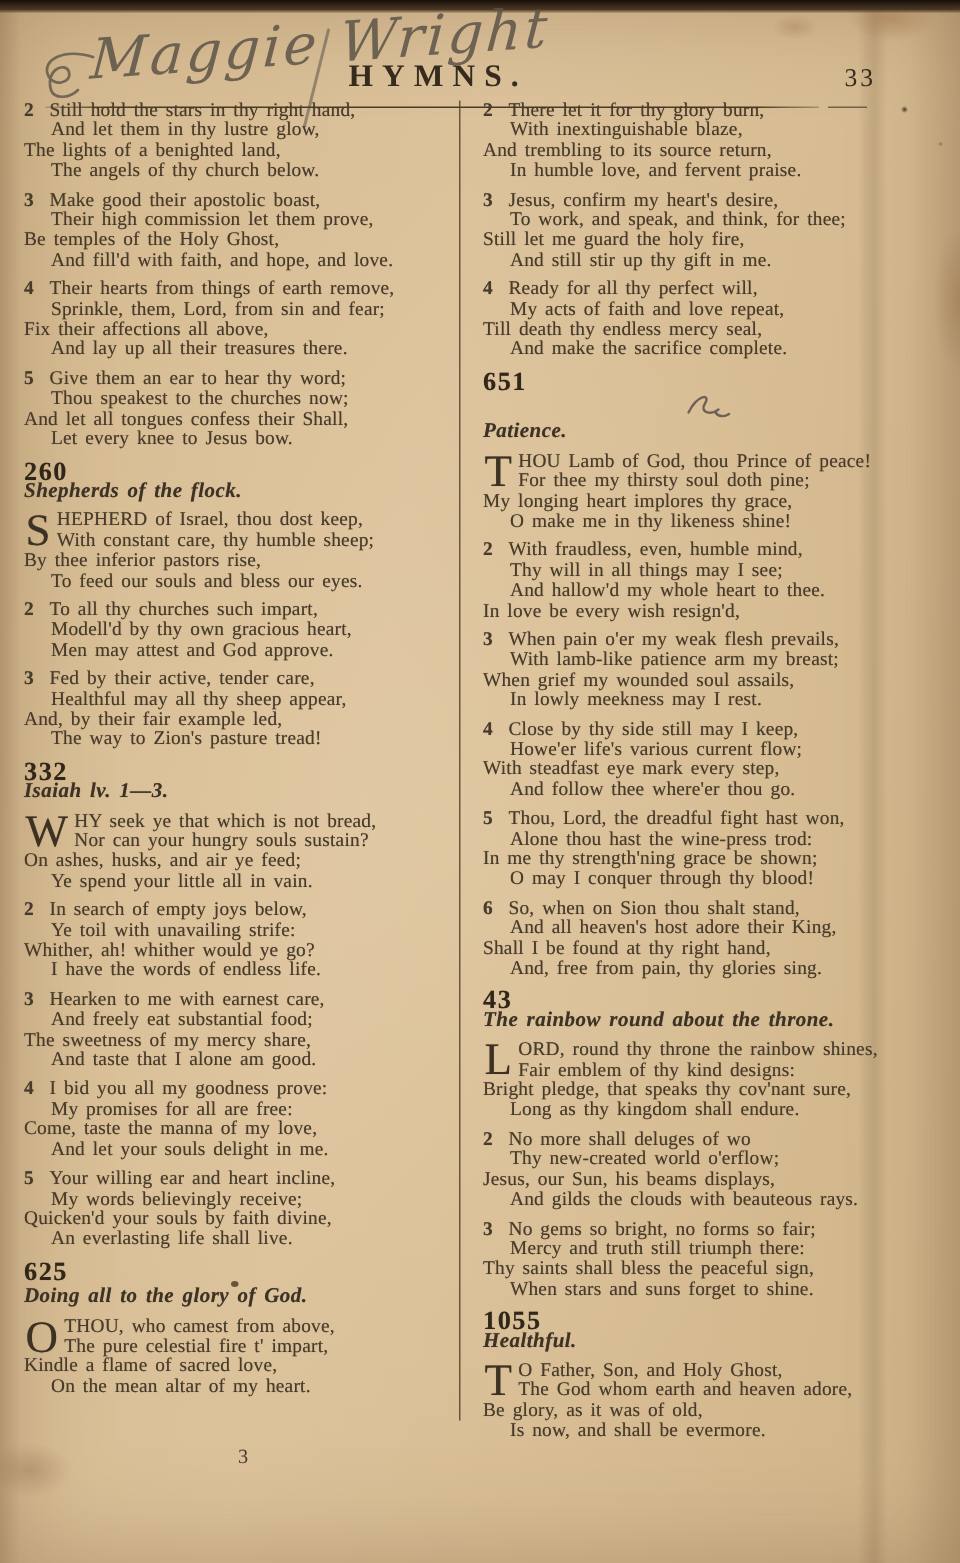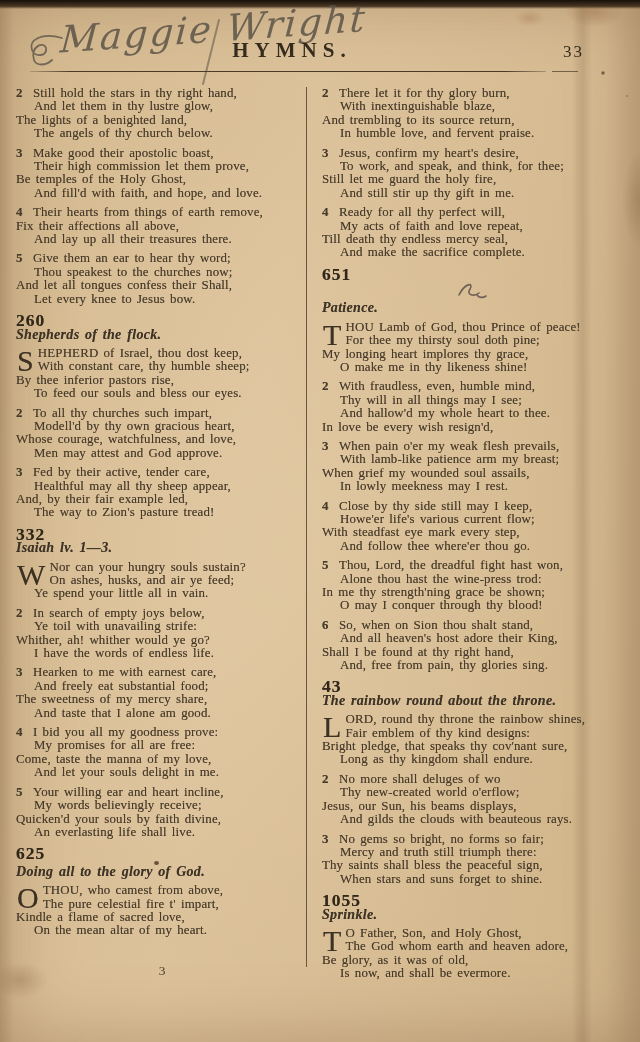--- a/index.html
+++ b/index.html
@@ -53,21 +53,21 @@
   }
   .header-rule{
     position:absolute;left:30px;top:71px;width:516px;height:1px;
     background:linear-gradient(to right, rgba(58,44,28,.2), #4a3a26 8%, #4a3a26 92%, rgba(58,44,28,.3));
   }
   .header-rule-dash{
     position:absolute;left:552px;top:71px;width:26px;height:1px;background:#4a3a26;opacity:.7;
   }
   
   .columns{
-    position:absolute;top:87px;left:16px;width:610px;height:888px;
+    position:absolute;top:67px;left:16px;width:610px;height:888px;
     display:flex;
     font-size:12.9px;line-height:13.4px;
     word-spacing:1.8px;letter-spacing:.15px;
     text-shadow:0 0 .5px rgba(70,55,35,.55);
   }
   .column{box-sizing:border-box;}
   .column.left{width:290px;padding-right:4px;}
   .divider{
     width:1px;height:880px;background:#55432c;opacity:.85;flex:none;
   }
@@ -124,20 +124,21 @@
           <div class="line indent">The angels of thy church below.</div>
         </div>
         <div class="stanza">
           <div class="line"><span class="vnum">3</span>Make good their apostolic boast,</div>
           <div class="line indent">Their high commission let them prove,</div>
           <div class="line">Be temples of the Holy Ghost,</div>
           <div class="line indent">And fill'd with faith, and hope, and love.</div>
         </div>
         <div class="stanza">
           <div class="line"><span class="vnum">4</span>Their hearts from things of earth remove,</div>
+          <div class="line indent">Sprinkle, them, Lord, from sin and fear;</div>
           <div class="line">Fix their affections all above,</div>
           <div class="line indent">And lay up all their treasures there.</div>
         </div>
         <div class="stanza">
           <div class="line"><span class="vnum">5</span>Give them an ear to hear thy word;</div>
           <div class="line indent">Thou speakest to the churches now;</div>
           <div class="line">And let all tongues confess their Shall,</div>
           <div class="line indent">Let every knee to Jesus bow.</div>
         </div>
         <div class="heading">
@@ -147,35 +148,35 @@
         <div class="stanza dc-stanza">
           <span class="dropcap">S</span>
           <div class="line">HEPHERD of Israel, thou dost keep,</div>
           <div class="line indent">With constant care, thy humble sheep;</div>
           <div class="line">By thee inferior pastors rise,</div>
           <div class="line indent">To feed our souls and bless our eyes.</div>
         </div>
         <div class="stanza">
           <div class="line"><span class="vnum">2</span>To all thy churches such impart,</div>
           <div class="line indent">Modell'd by thy own gracious heart,</div>
-          <div class="line">Whose courage, watchfulness, and love,</div>
           <div class="line indent">Men may attest and God approve.</div>
         </div>
         <div class="stanza">
           <div class="line"><span class="vnum">3</span>Fed by their active, tender care,</div>
           <div class="line indent">Healthful may all thy sheep appear,</div>
           <div class="line">And, by their fair example led,</div>
           <div class="line indent">The way to Zion's pasture tread!</div>
         </div>
         <div class="heading">
           <span class="hymn-number">332</span>
           <span class="hymn-title">Isaiah lv. 1—3.</span>
         </div>
         <div class="stanza dc-stanza">
           <span class="dropcap">W</span>
+          <div class="line">HY seek ye that which is not bread,</div>
           <div class="line indent">Nor can your hungry souls sustain?</div>
           <div class="line">On ashes, husks, and air ye feed;</div>
           <div class="line indent">Ye spend your little all in vain.</div>
         </div>
         <div class="stanza">
           <div class="line"><span class="vnum">2</span>In search of empty joys below,</div>
           <div class="line indent">Ye toil with unavailing strife:</div>
           <div class="line">Whither, ah! whither would ye go?</div>
           <div class="line indent">I have the words of endless life.</div>
         </div>
@@ -292,21 +293,21 @@
           <div class="line indent">And gilds the clouds with beauteous rays.</div>
         </div>
         <div class="stanza">
           <div class="line"><span class="vnum">3</span>No gems so bright, no forms so fair;</div>
           <div class="line indent">Mercy and truth still triumph there:</div>
           <div class="line">Thy saints shall bless the peaceful sign,</div>
           <div class="line indent">When stars and suns forget to shine.</div>
         </div>
         <div class="heading">
           <span class="hymn-number">1055</span>
-          <span class="hymn-title">Sprinkle.</span>
+          <span class="hymn-title">Healthful.</span>
         </div>
         <div class="stanza dc-stanza">
           <span class="dropcap">T</span>
           <div class="line">O Father, Son, and Holy Ghost,</div>
           <div class="line indent">The God whom earth and heaven adore,</div>
           <div class="line">Be glory, as it was of old,</div>
           <div class="line indent">Is now, and shall be evermore.</div>
         </div>
       </div>
   </div>

